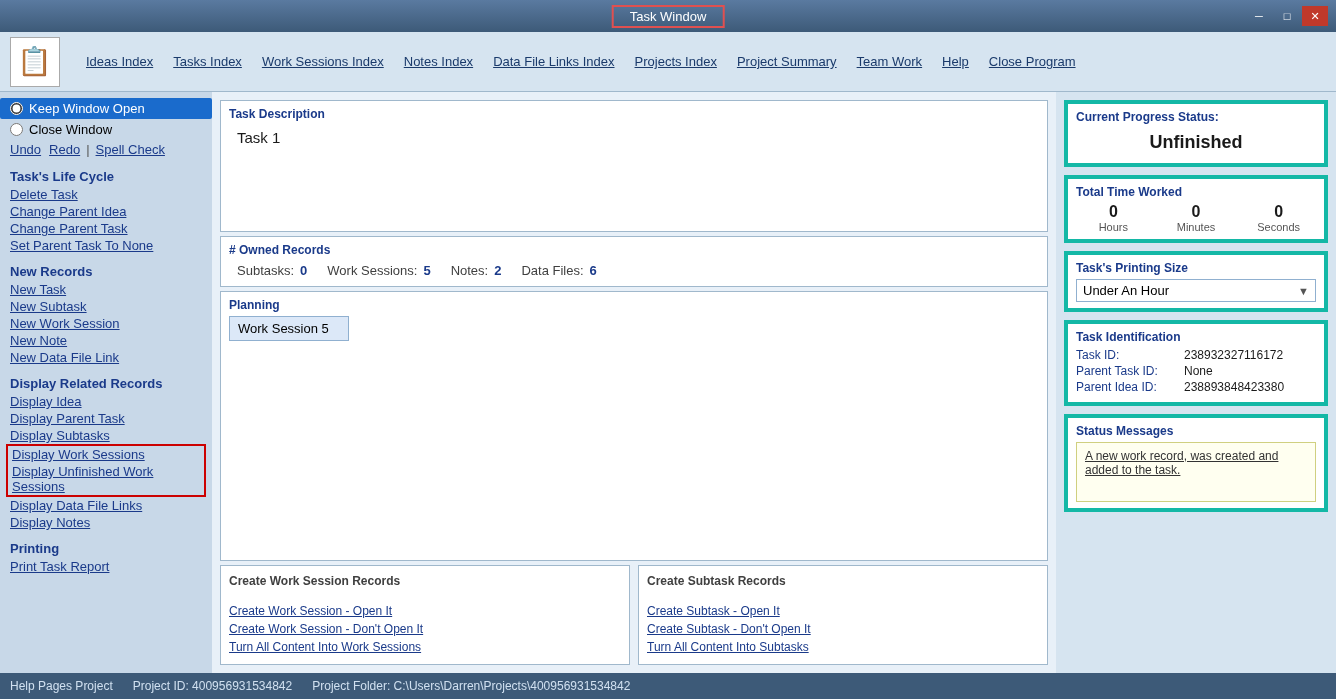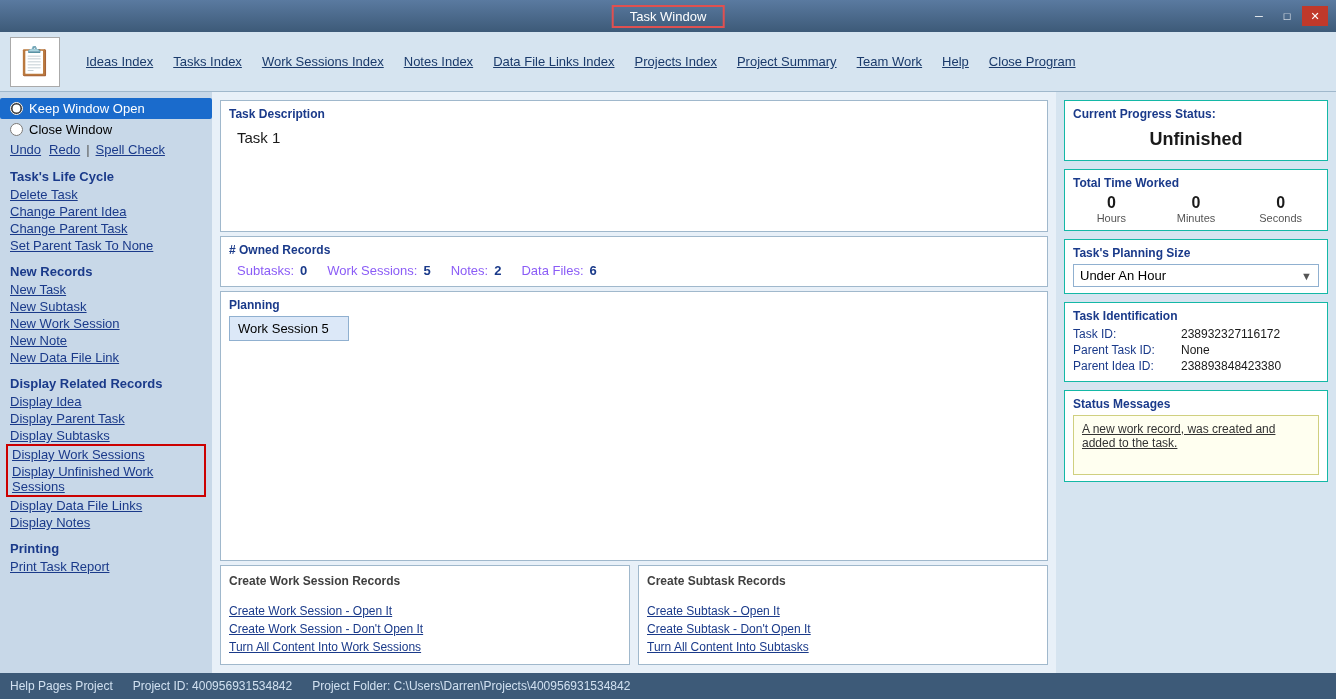--- a/index.html
+++ b/index.html
@@ -192,21 +192,21 @@
       gap: 20px;
       padding: 2px 8px;
       font-size: 13px;
     }
     .owned-item {
       display: flex;
       align-items: center;
       gap: 6px;
       color: #1a1a1a;
     }
-    .owned-item-label { color: #8b5cf6; }
+    .owned-item-label { color: #404040; }
     .owned-item-value { color: #1a3a8a; font-weight: bold; }
 
     
     .planning-box {
       background: white;
       border: 1px solid #a0b8cc;
       margin: 0 8px 4px;
       padding: 6px 8px;
       flex: 1;
     }
@@ -250,21 +250,21 @@
       width: 280px;
       background: #d6e4f0;
       padding: 8px;
       flex-shrink: 0;
       display: flex;
       flex-direction: column;
       gap: 8px;
     }
     .right-section {
       background: white;
-      border: 1px solid #14b8a6;
+      border: 4px solid #14b8a6;
       padding: 6px 8px;
     }
     .right-section-title {
       color: #1a3a8a;
       font-weight: bold;
       font-size: 12px;
       margin-bottom: 4px;
     }
     .progress-value {
       font-size: 18px;
@@ -508,21 +508,21 @@
             <div class="time-label">Minutes</div>
           </div>
           <div class="time-unit">
             <div class="time-value">0</div>
             <div class="time-label">Seconds</div>
           </div>
         </div>
       </div>
 
       <div class="right-section">
-        <div class="right-section-title">Task's Planning Size</div>
+        <div class="right-section-title">Task's Printing Size</div>
         <div class="size-dropdown">
           <span>Under An Hour</span>
           <span class="size-dropdown-arrow">▼</span>
         </div>
       </div>
 
       <div class="right-section">
         <div class="right-section-title">Task Identification</div>
         <div class="id-row">
           <span class="id-label">Task ID:</span>

